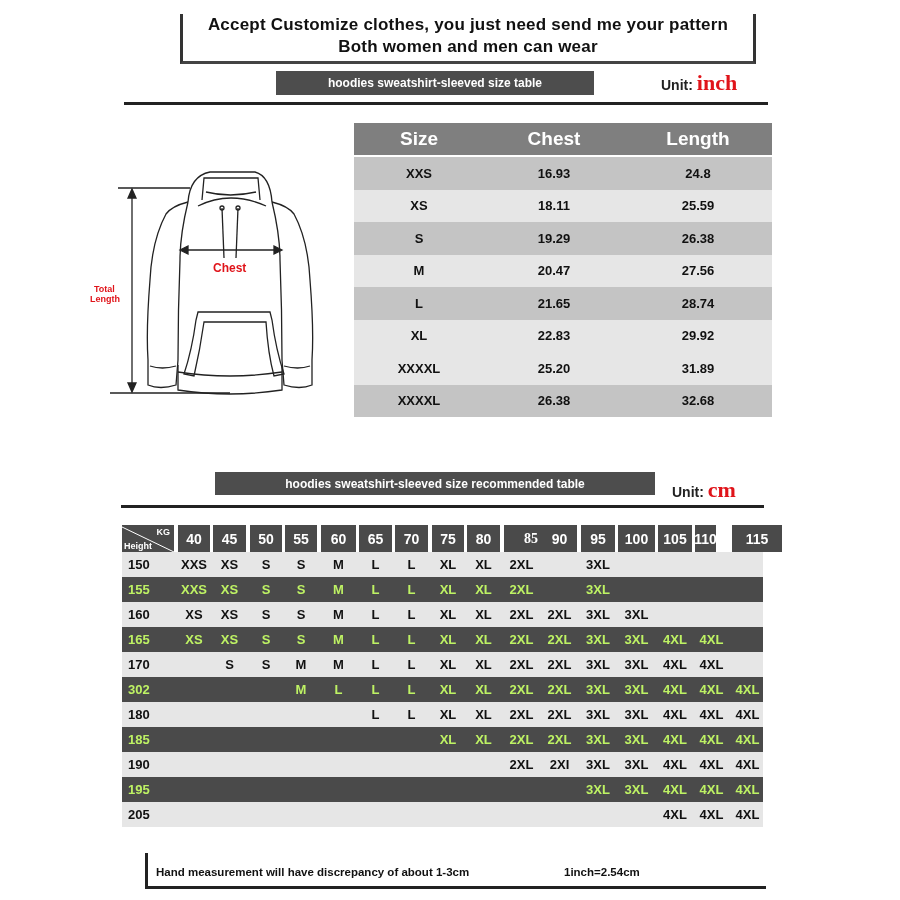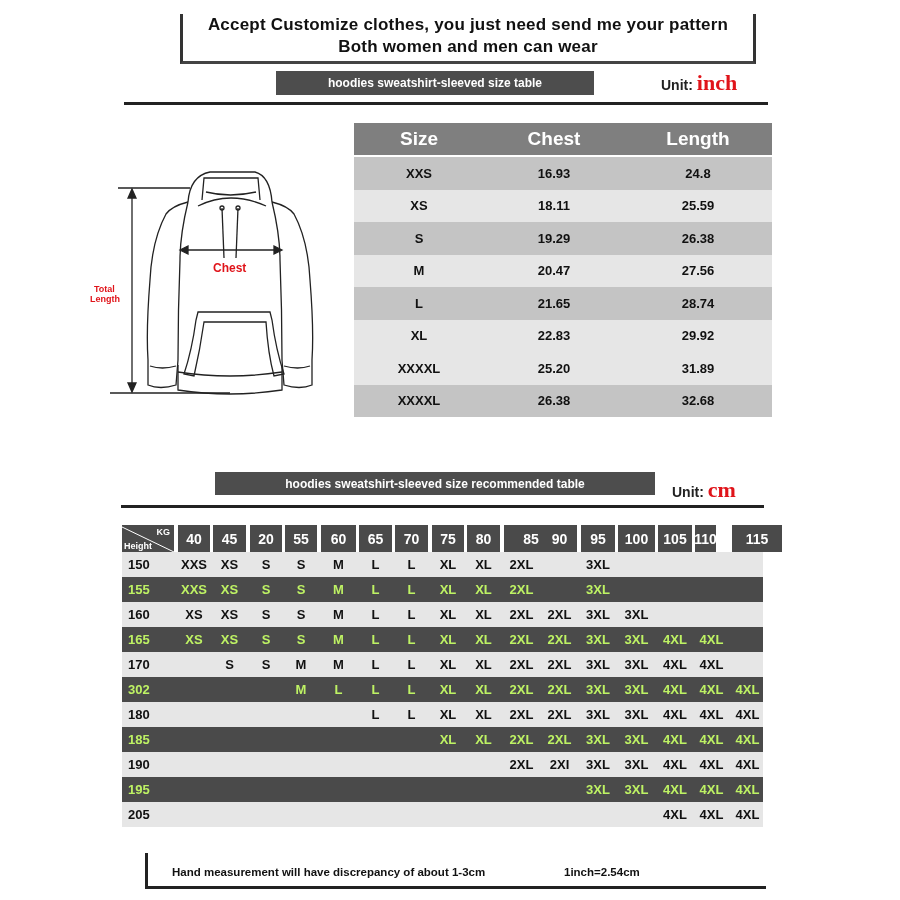--- a/index.html
+++ b/index.html
@@ -154,28 +154,28 @@
   <div class="cm-head" id="cm-head">
     <div class="corner">
       <svg width="52" height="27" style="position:absolute;left:0;top:0;">
           <line x1="0" y1="2" x2="52" y2="27" stroke="#fff" stroke-width="1"></line>
         </svg>
       <span style="position:absolute;right:4px;top:2px;">KG</span>
       <span style="position:absolute;left:2px;bottom:1px;">Height</span>
     </div>
   <div class="hcell" style="left: 56px; width: 32px;">40</div>
       <div class="hcell" style="left: 91px; width: 33px;">45</div>
-      <div class="hcell" style="left: 128px; width: 32px;">20</div>
+      <div class="hcell" style="left: 128px; width: 32px;">50</div>
       <div class="hcell" style="left: 163px; width: 32px;">55</div>
       <div class="hcell" style="left: 199px; width: 35px;">60</div>
       <div class="hcell" style="left: 237px; width: 33px;">65</div>
       <div class="hcell" style="left: 273px; width: 33px;">70</div>
       <div class="hcell" style="left: 310px; width: 32px;">75</div>
       <div class="hcell" style="left: 345px; width: 33px;">80</div>
-      <div class="hcell" style="left: 382px; width: 54px;">85</div>
+      <div class="hcell" style="left: 382px; width: 54px; font-family: Liberation Serif, serif;">85</div>
       <div class="hcell" style="left: 420px; width: 35px;">90</div>
       <div class="hcell" style="left: 459px; width: 34px;">95</div>
       <div class="hcell" style="left: 496px; width: 37px;">100</div>
       <div class="hcell" style="left: 536px; width: 34px;">105</div>
       <div class="hcell" style="left: 573px; width: 21px;">110</div>
       <div class="hcell" style="left: 610px; width: 50px;">115</div>
     </div>
   <div id="cm-body">
       <div class="cm-row light">
         <div class="rh">150</div>
@@ -383,15 +383,15 @@
         <div class="cell" style="left: 459px; width: 34px;"></div>
         <div class="cell" style="left: 496px; width: 37px;"></div>
         <div class="cell" style="left: 536px; width: 34px;">4XL</div>
         <div class="cell" style="left: 573px; width: 33px;">4XL</div>
         <div class="cell" style="left: 610px; width: 31px;">4XL</div>
       </div>
     </div>
 </div>
 
 <div class="abs footer">
-  <div class="foot-txt" style="left:8px;margin-left:16px;">Hand measurement will have discrepancy of about  1-3cm</div>
+  <div class="foot-txt" style="left:8px;">Hand measurement will have discrepancy of about  1-3cm</div>
   <div class="foot-txt" style="left:416px;">1inch=2.54cm</div>
 </div>
 
 </body></html>

